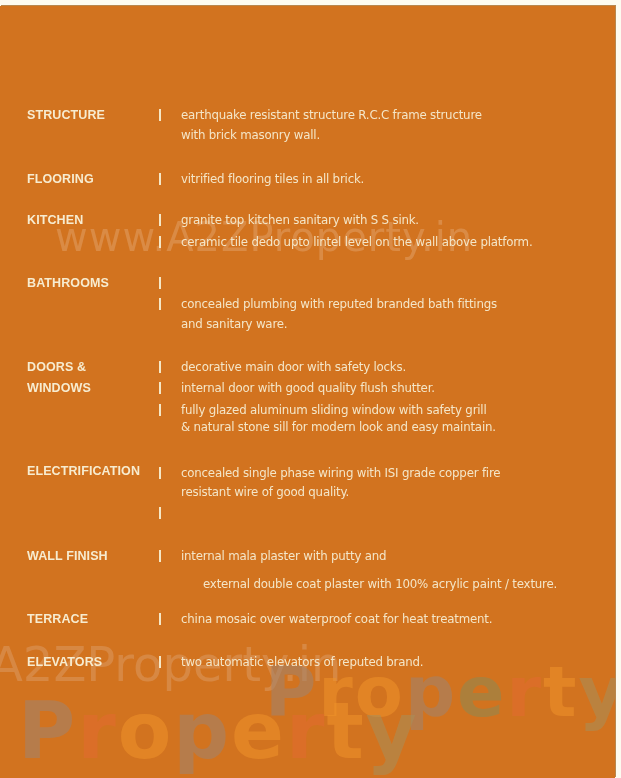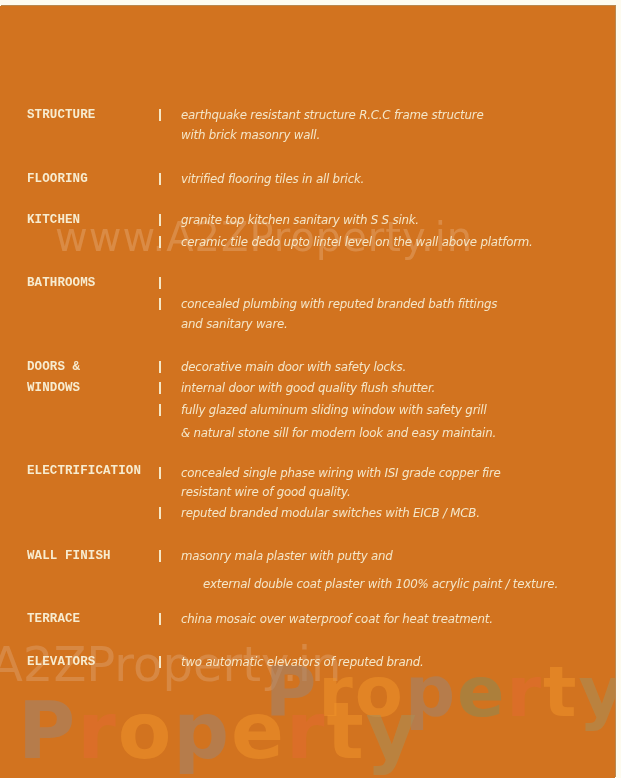--- a/index.html
+++ b/index.html
@@ -13,26 +13,26 @@
       position: absolute; left: 0; top: 6px; width: 615px; height: 772px;
       background: #d2731f;
       box-shadow: 1px -1px 0 #b8884f;
       overflow: hidden;
     }
     .row {
       position: absolute; left: 0; width: 615px;
     }
     .label {
       position: absolute; left: 27px; top: 0;
-      font-family: Liberation Mono, monospace;
+      font-family: Liberation Sans, sans-serif;
       font-weight: bold; font-size: 12.5px; letter-spacing: 0.1px;
       color: #f7ecd0; line-height: 21px; white-space: pre-line;
     }
     .line {
-      position: absolute; left: 0; height: 21px; width: 615px; font-style: italic;
+      position: absolute; left: 0; height: 21px; width: 615px;
     }
     .bar {
       position: absolute; left: 159px; top: 4px; width: 2px; height: 12px;
       background: #f5e7c6;
     }
     .text {
       position: absolute; left: 181px; top: 0;
       font-family: "DejaVu Sans", sans-serif;
       font-size: 11.8px; color: #f4e6c8; line-height: 21px; white-space: nowrap;
       letter-spacing: -0.2px;
@@ -118,45 +118,44 @@
       <span class="text">decorative main door with safety locks.</span>
     </div>
     <div class="line" style="top:21px;padding-left:40px;">
       <span class="bar"></span>
       <span class="text">internal door with good quality flush shutter.</span>
     </div>
     <div class="line" style="top:43px;">
       <span class="bar"></span>
       <span class="text">fully glazed aluminum sliding window with safety grill</span>
     </div>
-    <div class="line" style="top:66px;">
+    <div class="line" style="top:60px;">
       <span class="text">&amp; natural stone sill for modern look and easy maintain.</span>
     </div>
   </div>
 
   <div class="row" style="top:455px;">
     <div class="label">ELECTRIFICATION</div>
     <div class="line" style="top:2px;padding-left:8px;">
       <span class="bar"></span>
       <span class="text">concealed single phase wiring with ISI grade copper fire</span>
     </div>
     <div class="line" style="top:21px;">
       <span class="text">resistant wire of good quality.</span>
     </div>
     <div class="line" style="top:42px;">
       <span class="bar"></span>
-      <span class="text">reputed branded modular switches with EICB / MCB.</span>
     </div>
   </div>
 
   <div class="row" style="top:540px;">
     <div class="label">WALL FINISH</div>
     <div class="line" style="top:0px;">
       <span class="bar"></span>
-      <span class="text">masonry mala plaster with putty and</span>
+      <span class="text">internal mala plaster with putty and</span>
     </div>
     <div class="line" style="top:28px;margin-left:22px;">
       <span class="text">external double coat plaster with 100% acrylic paint / texture.</span>
     </div>
   </div>
 
   <div class="row" style="top:603px;">
     <div class="label">TERRACE</div>
     <div class="line" style="top:0px;">
       <span class="bar"></span>

